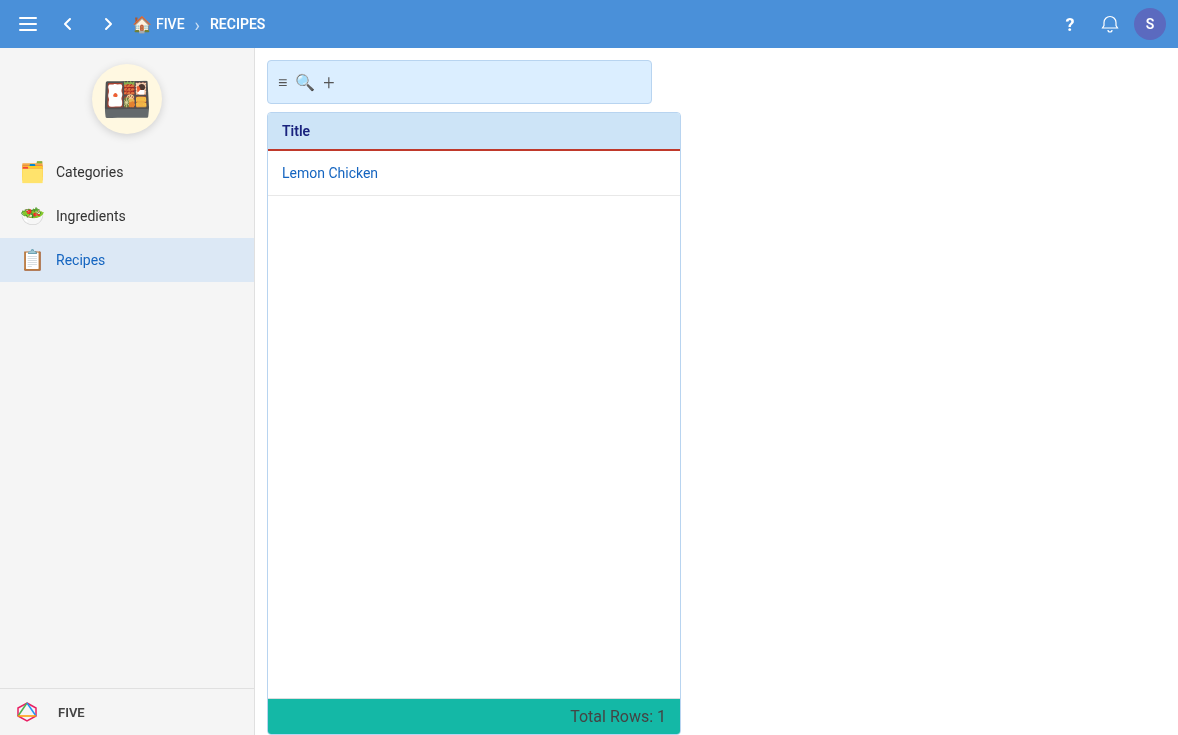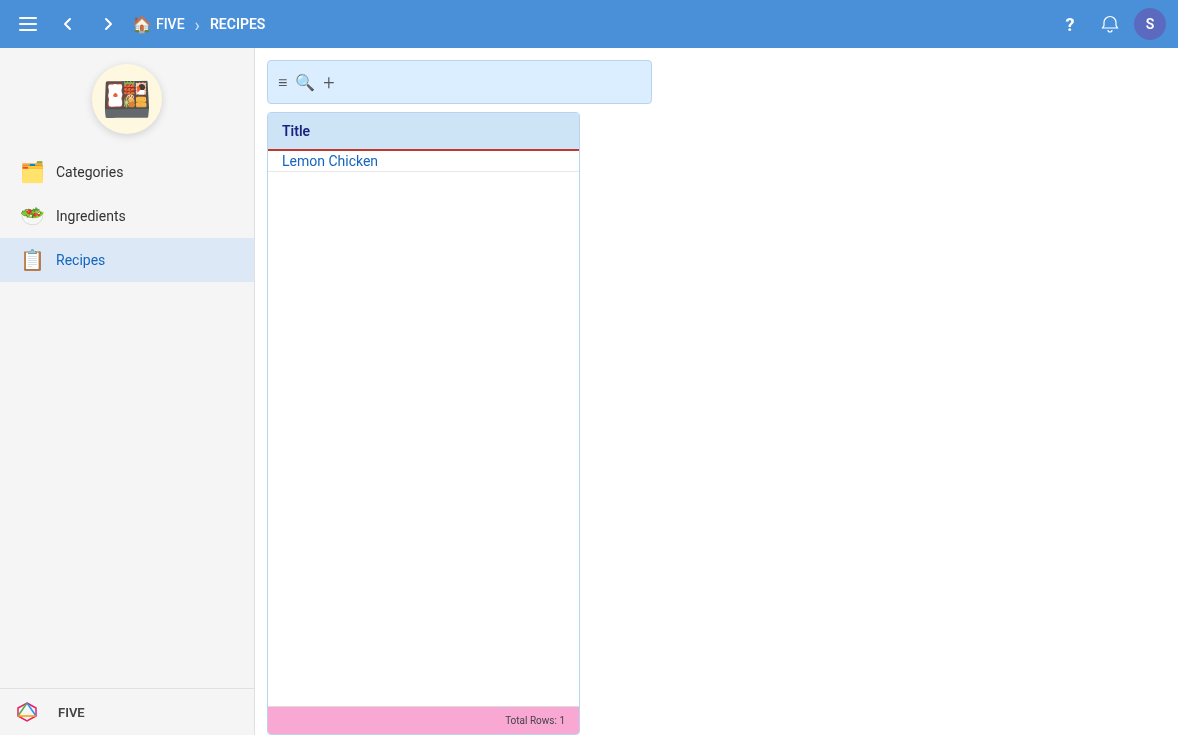--- a/index.html
+++ b/index.html
@@ -116,21 +116,21 @@
       color: #333;
     }
     .search-icon { color: #555; font-size: 16px; cursor: pointer; }
     .search-add-btn { color: #555; font-size: 20px; cursor: pointer; font-weight: 300; }
 
     
     .table-container {
       margin: 8px 12px 0 12px;
       border: 1px solid #b8d4f0;
       border-radius: 4px;
-      width: 313px;
+      width: 414px;
       flex: 1;
       display: flex;
       flex-direction: column;
       overflow: hidden;
     }
     .table-header {
       background: #cde4f7;
       display: flex;
       border-bottom: 2px solid #c0392b;
     }
@@ -141,29 +141,29 @@
       color: #1a237e;
       flex: 1;
     }
     .table-body { flex: 1; overflow-y: auto; }
     .table-row {
       display: flex;
       border-bottom: 1px solid #e8e8e8;
       cursor: pointer;
     }
     .table-cell {
-      padding: 2px 14px;
+      padding: 14px 14px;
       font-size: 14px;
       color: #1565c0;
       flex: 1;
     }
     .table-footer {
-      background: #f9a8d4;
+      background: #14b8a6;
       padding: 8px 14px;
-      font-size: 10px;
+      font-size: 16px;
       color: #444;
       text-align: right;
       border-top: 1px solid #ddd;
     }
   </style>
 </head>
 <body>
 
 <div class="topbar">
   <div class="topbar-icon">

